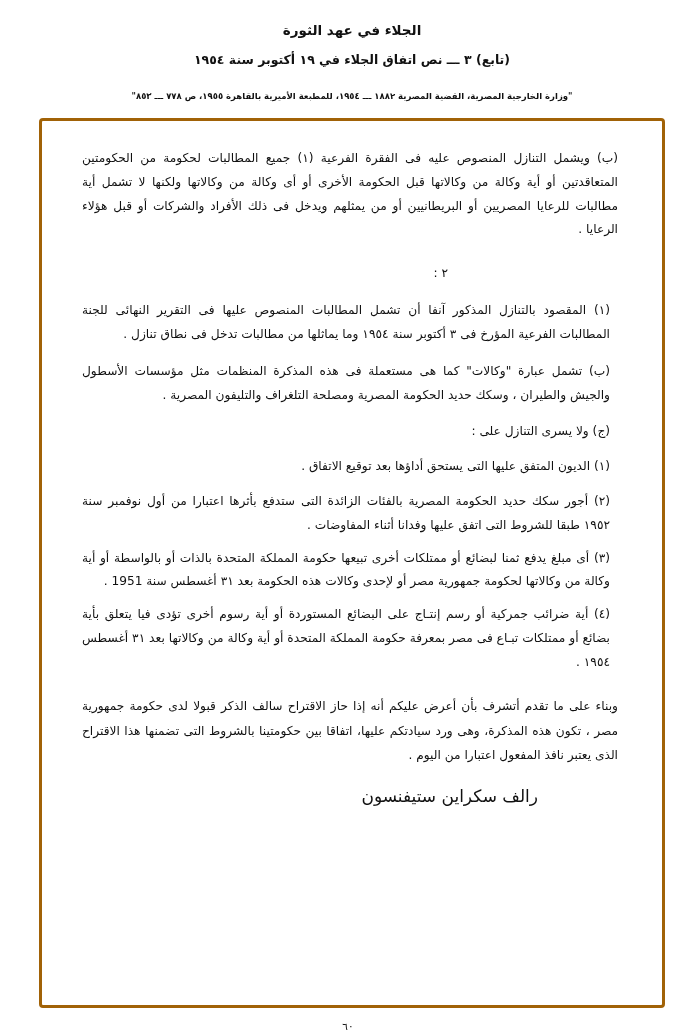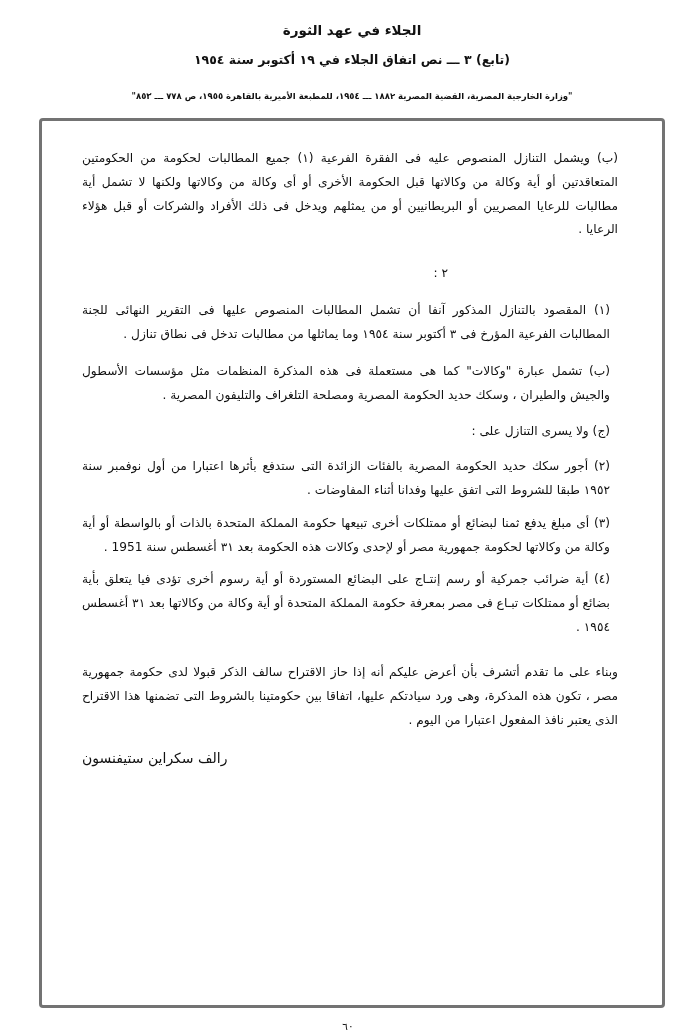--- a/index.html
+++ b/index.html
@@ -43,21 +43,21 @@
     font-weight: bold;
     direction: rtl;
     margin-bottom: 10px;
   }
   .frame {
     position: absolute;
     left: 26px;
     right: 26px;
     top: 118px;
     bottom: 28px;
-    border: 3px solid #737373;
+    border: 3px solid #a16207;
     border-radius: 4px;
     box-sizing: border-box;
   }
   .frame-inner {
     position: absolute;
     left: 0; right: 0; top: 0; bottom: 0;
     padding: 26px 44px 10px 40px;
     box-sizing: border-box;
     overflow: hidden;
   }
@@ -92,22 +92,22 @@
   .para.closing {
     margin-top: 20px;
     line-height: 2.0;
   }
   .para.thanks {
     margin-top: 2px;
     margin-bottom: 16px;
   }
   .signature {
     direction: rtl;
-    text-align: left;
-    font-size: 14px;
+    text-align: right;
+    font-size: 17px;
     padding-right: 80px;
     margin-top: 2px;
     line-height: 1.8;
   }
   .folio {
     position: absolute;
     bottom: 4px;
     left: 0;
     right: 8px;
     text-align: center;
@@ -133,20 +133,21 @@
       <div class="para first">(ب) ويشمل التنازل المنصوص عليه فى الفقرة الفرعية (١) جميع المطالبات لحكومة من الحكومتين المتعاقدتين أو أية وكالة من وكالاتها قبل الحكومة الأخرى أو أى وكالة من وكالاتها ولكنها لا تشمل أية مطالبات للرعايا المصريين أو البريطانيين أو من يمثلهم ويدخل فى ذلك الأفراد والشركات أو قبل هؤلاء الرعايا .</div>
 
       <div class="num-line">٢ :</div>
 
       <div class="para indent">(١) المقصود بالتنازل المذكور آنفا أن تشمل المطالبات المنصوص عليها فى التقرير النهائى للجنة المطالبات الفرعية المؤرخ فى ٣ أكتوبر سنة ١٩٥٤ وما يماثلها من مطالبات تدخل فى نطاق تنازل .</div>
 
       <div class="para indent">(ب) تشمل عبارة "وكالات" كما هى مستعملة فى هذه المذكرة المنظمات مثل مؤسسات الأسطول والجيش والطيران ، وسكك حديد الحكومة المصرية ومصلحة التلغراف والتليفون المصرية .</div>
 
       <div class="para indent tight">(ج) ولا يسرى التنازل على :</div>
 
+      <div class="para indent tight">(١) الديون المتفق عليها التى يستحق أداؤها بعد توقيع الاتفاق .</div>
 
       <div class="para indent small-gap">(٢) أجور سكك حديد الحكومة المصرية بالفئات الزائدة التى ستدفع بأثرها اعتبارا من أول نوفمبر سنة ١٩٥٢ طبقا للشروط التى اتفق عليها وفدانا أثناء المفاوضات .</div>
 
       <div class="para indent small-gap">(٣) أى مبلغ يدفع ثمنا لبضائع أو ممتلكات أخرى تبيعها حكومة المملكة المتحدة بالذات أو بالواسطة أو أية وكالة من وكالاتها لحكومة جمهورية مصر أو لإحدى وكالات هذه الحكومة بعد ٣١ أغسطس سنة 1951 .</div>
 
       <div class="para indent small-gap">(٤) أية ضرائب جمركية أو رسم إنتـاج على البضائع المستوردة أو أية رسوم أخرى تؤدى فيا يتعلق بأية بضائع أو ممتلكات تبـاع فى مصر بمعرفة حكومة المملكة المتحدة أو أية وكالة من وكالاتها بعد ٣١ أغسطس ١٩٥٤ .</div>
 
       <div class="para closing">وبناء على ما تقدم أتشرف بأن أعرض عليكم أنه إذا حاز الاقتراح سالف الذكر قبولا لدى حكومة جمهورية مصر ، تكون هذه المذكرة، وهى ورد سيادتكم عليها، اتفاقا بين حكومتينا بالشروط التى تضمنها هذا الاقتراح الذى يعتبر نافذ المفعول اعتبارا من اليوم .</div>
 
 

